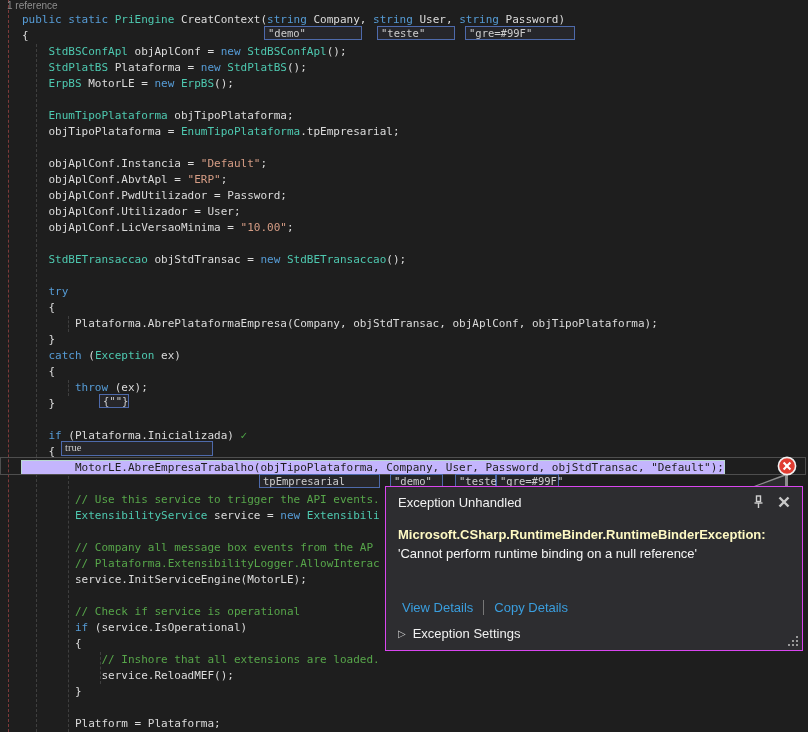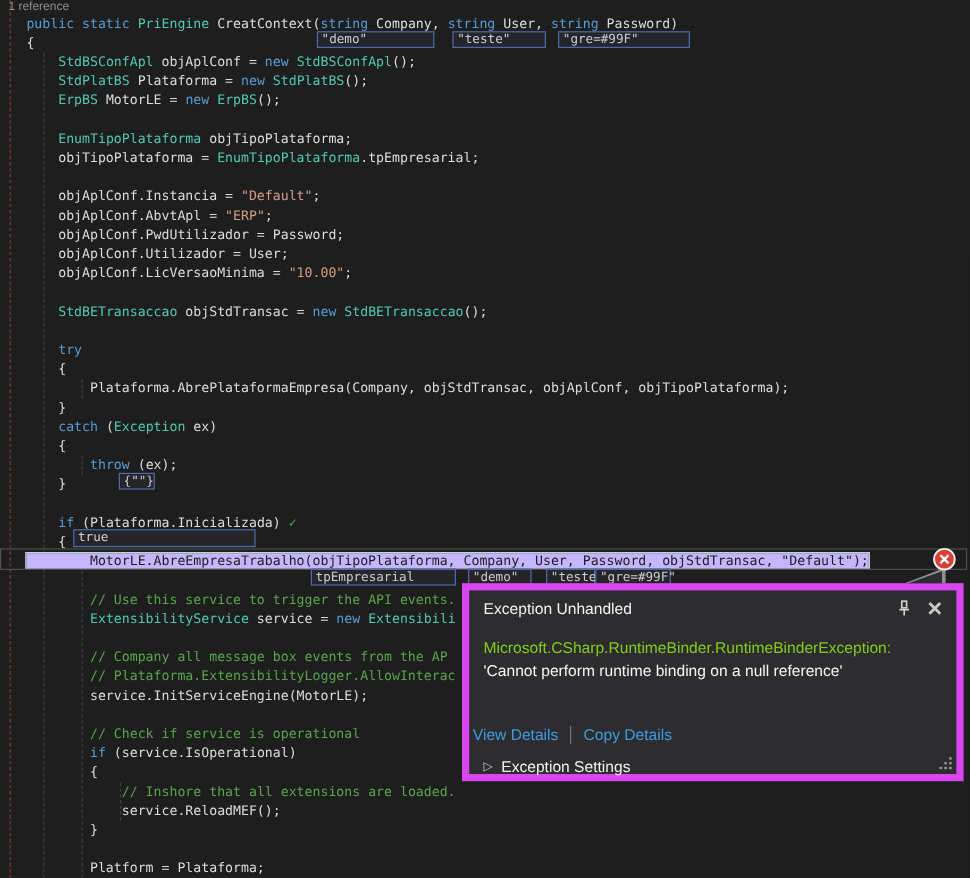--- a/index.html
+++ b/index.html
@@ -48,29 +48,29 @@
 
   
   .callout-border{position:absolute;left:754px;top:473px;width:0;height:0;
     border-bottom:13px solid #8e8e8e;border-left:34px solid transparent;z-index:19}
   .callout{position:absolute;left:757px;top:476px;width:0;height:0;
     border-bottom:10px solid #2d2d30;border-left:28px solid transparent;z-index:21}
 
   
   .popup{
     position:absolute;left:385px;top:486px;width:418px;height:165px;
-    background:#2d2d30;border:6px solid #d946ef;box-sizing:border-box;
+    background:#2d2d30;border:1px solid #d946ef;box-sizing:border-box;
     font-family:"Liberation Sans",sans-serif;color:#f1f1f1;z-index:20;
   }
   .popup-header{display:flex;align-items:center;padding:7px 8px 0 12px}
   .popup-title{font-size:13px;flex:1}
   .icon-btn{width:20px;height:16px;display:flex;align-items:center;justify-content:center;margin-left:6px;cursor:pointer}
   .popup-body{padding:15px 14px 0 12px;font-size:13px;line-height:19px;color:#f5f5f5}
-  .popup-body b{font-weight:normal;color:#84cc16}
-  .popup-links{position:absolute;left:3px;top:113px;font-size:13px;display:flex;align-items:center}
+  .popup-body b{font-weight:bold;color:#fef9c3}
+  .popup-links{position:absolute;left:16px;top:113px;font-size:13px;display:flex;align-items:center}
   .link{color:#3a9ede;cursor:pointer}
   .link-sep{width:1px;height:15px;background:#777;margin:0 10px}
   .popup-settings{position:absolute;left:12px;top:139px;font-size:13px;display:flex;align-items:center;cursor:pointer}
   .tri{color:#c8c8c8;font-size:10px;margin-right:7px}
   .grip{position:absolute;right:3px;bottom:3px;width:11px;height:11px;cursor:nwse-resize}
   .grip i{position:absolute;width:2px;height:2px;background:#9a9a9a}
   .grip i:nth-child(1){left:8px;top:0}
   .grip i:nth-child(2){left:4px;top:4px}
   .grip i:nth-child(3){left:8px;top:4px}
   .grip i:nth-child(4){left:0;top:8px}
@@ -135,21 +135,21 @@
     <div class="code-line">&nbsp;</div>
     <div class="code-line"><span class="tk-pl">        Platform = Plataforma;</span></div>
   </div>
 
 <div class="cur-line-box"></div>
 <div id="pills">
     <div class="pill" style="left: 264px; top: 26px; width: 98px; height: 14px;">"demo"</div>
     <div class="pill" style="left: 377px; top: 26px; width: 78px; height: 14px;">"teste"</div>
     <div class="pill" style="left: 465px; top: 26px; width: 110px; height: 14px;">"gre=#99F"</div>
     <div class="pill" style="left: 99px; top: 394px; width: 30px; height: 14px;">{""}</div>
-    <div class="pill" style="left: 61px; top: 441px; width: 152px; height: 15px;">true</div>
+    <div class="pill" style="left: 61px; top: 441px; width: 152px; height: 15px; font-family: Liberation Serif, serif;">true</div>
     <div class="pill" style="left: 259px; top: 474px; width: 121px; height: 14px;">tpEmpresarial</div>
     <div class="pill" style="left: 390px; top: 474px; width: 53px; height: 14px;">"demo"</div>
     <div class="pill" style="left: 455px; top: 474px; width: 41px; height: 14px;">"teste"</div>
     <div class="pill" style="left: 496px; top: 474px; width: 63px; height: 14px;">"gre=#99F"</div>
   </div>
 
 <div class="callout-border"></div>
 <div class="callout"></div>
 
 <div class="popup">

